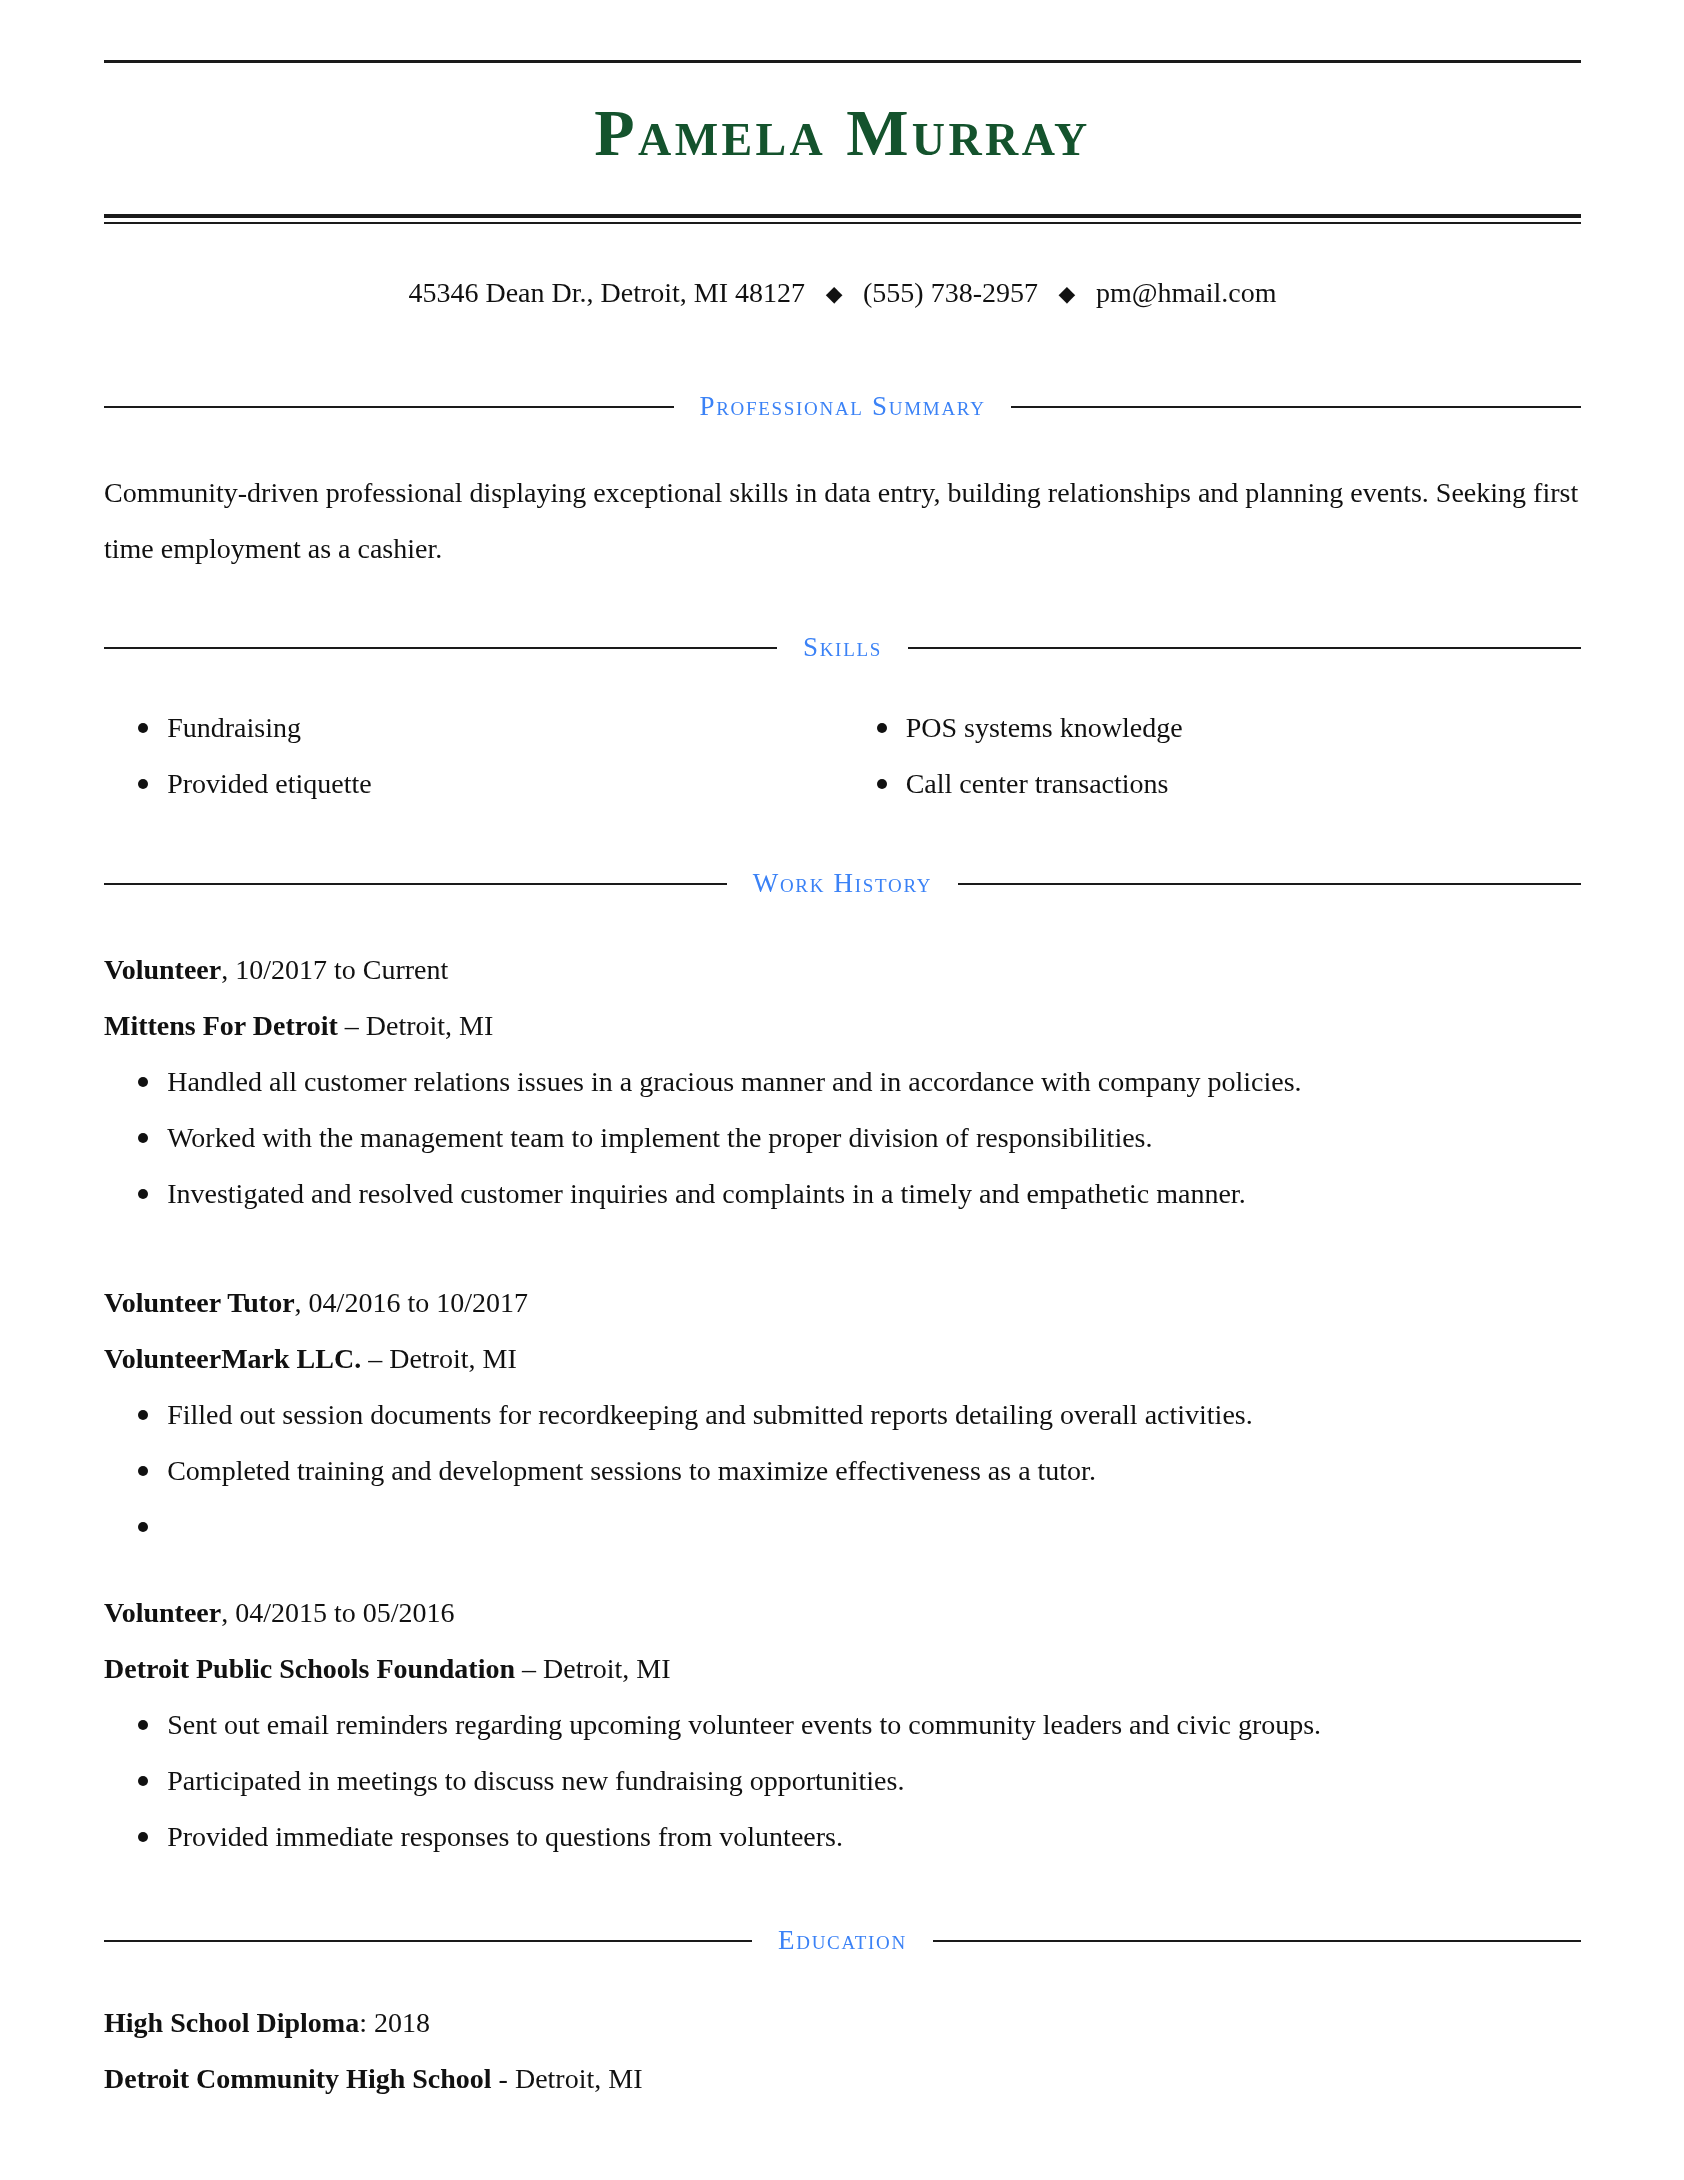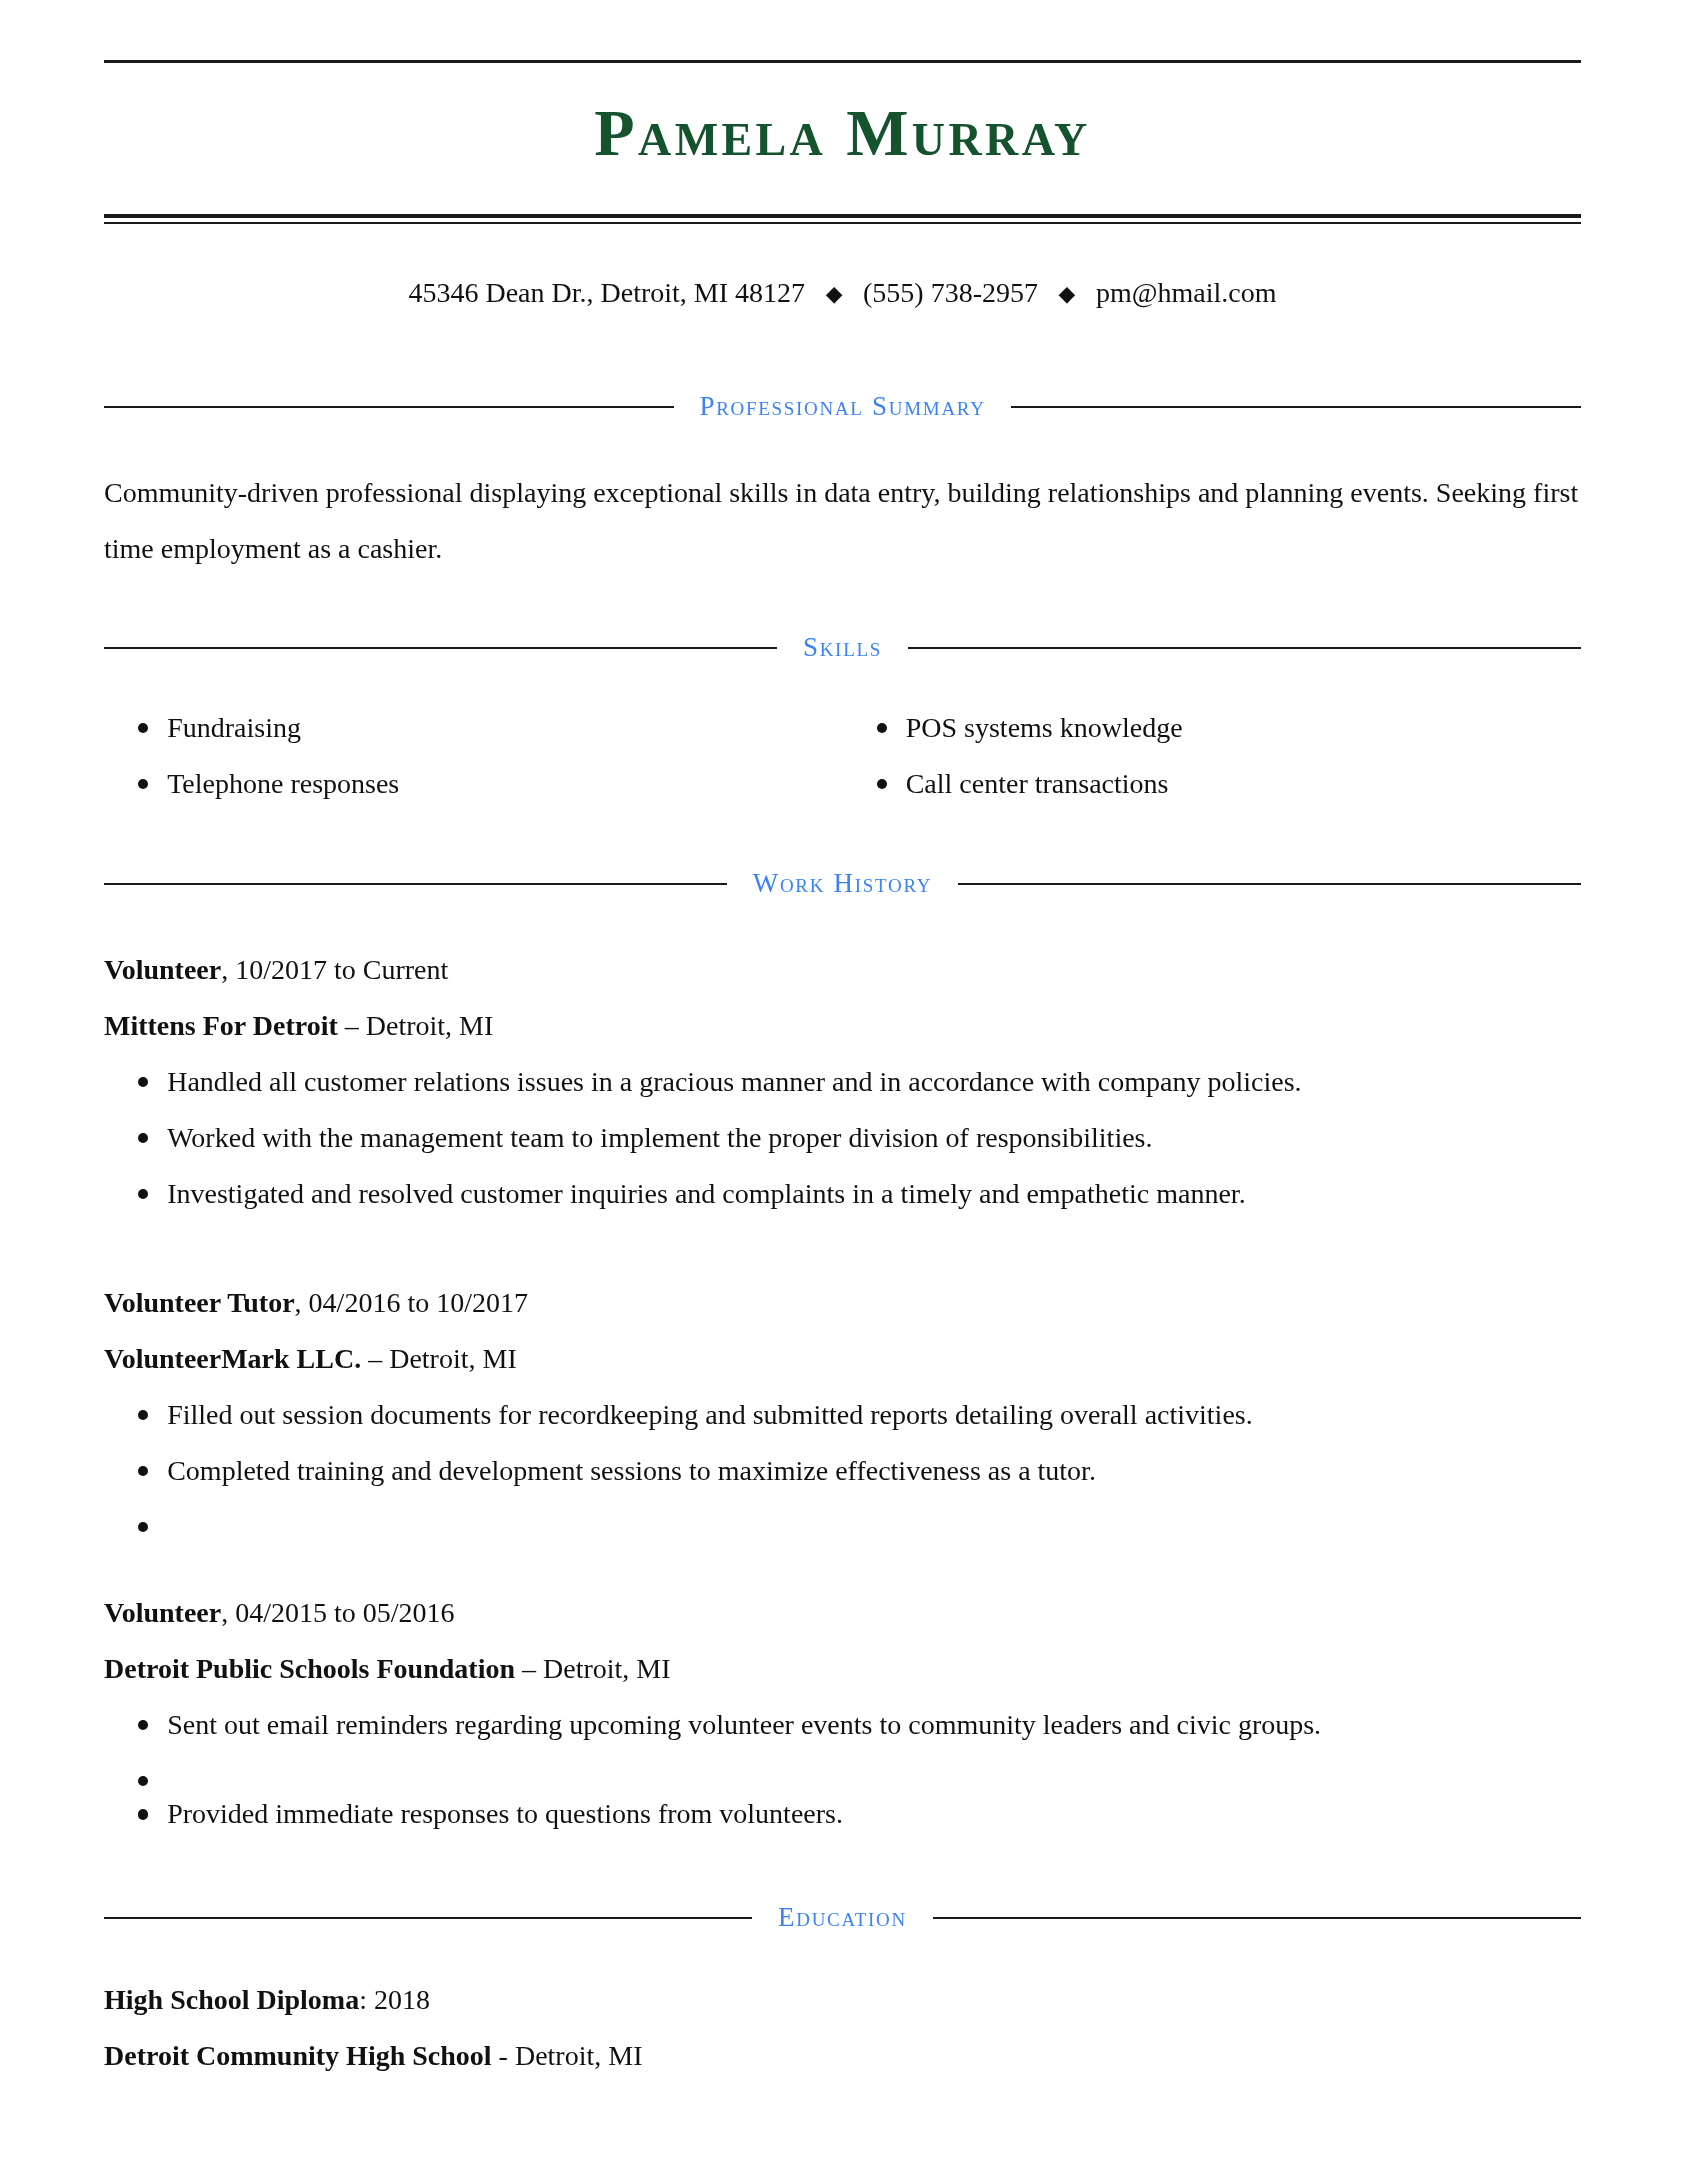--- a/index.html
+++ b/index.html
@@ -138,21 +138,21 @@
     <div class="bullet-row">
       <span class="dot"></span>
       <span>Fundraising</span>
     </div>
     <div class="bullet-row">
       <span class="dot"></span>
       <span>POS systems knowledge</span>
     </div>
     <div class="bullet-row">
       <span class="dot"></span>
-      <span>Telephone responses</span>
+      <span>Provided etiquette</span>
     </div>
     <div class="bullet-row">
       <span class="dot"></span>
       <span>Call center transactions</span>
     </div>
   </div>
 
   <div class="section-head head-work">
     <span class="rule-line"></span>
     <span class="section-title">Work History</span>
@@ -206,20 +206,21 @@
     </p>
     <p class="job-line">
       <span class="bold">Detroit Public Schools Foundation</span><span> – Detroit, MI</span>
     </p>
     <div class="bullet-row">
       <span class="dot"></span>
       <span>Sent out email reminders regarding upcoming volunteer events to community leaders and civic groups.</span>
     </div>
     <div class="bullet-row">
       <span class="dot"></span>
+      <span>Participated in meetings to discuss new fundraising opportunities.</span>
     </div>
     <div class="bullet-row">
       <span class="dot"></span>
       <span>Provided immediate responses to questions from volunteers.</span>
     </div>
   </div>
 
   <div class="section-head head-education">
     <span class="rule-line"></span>
     <span class="section-title">Education</span>

